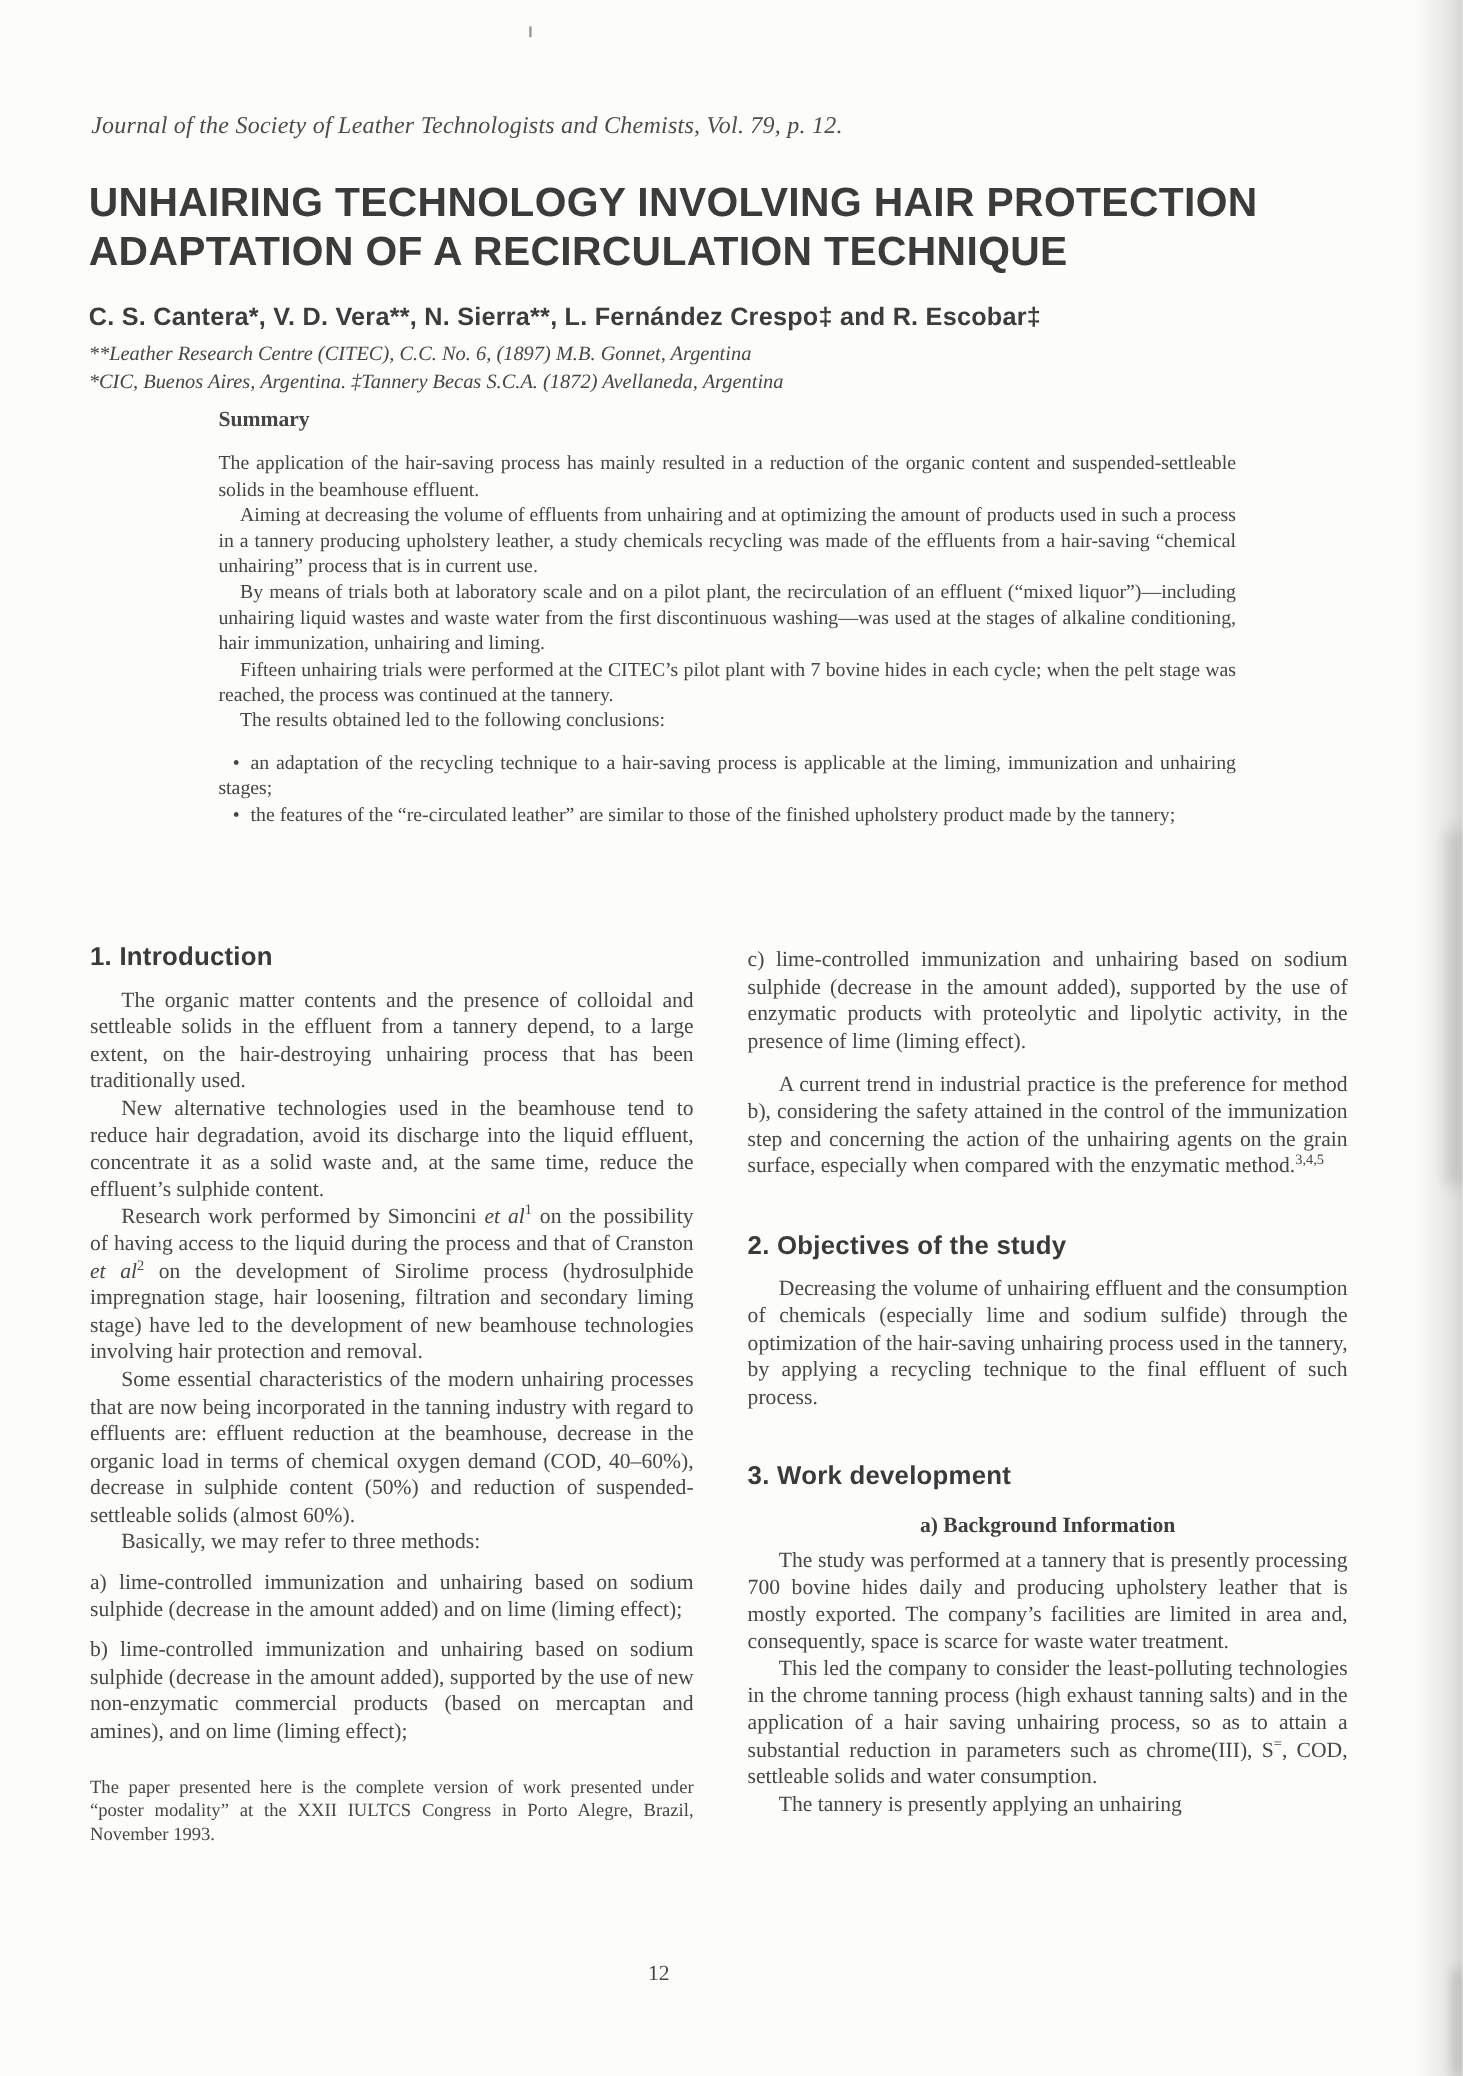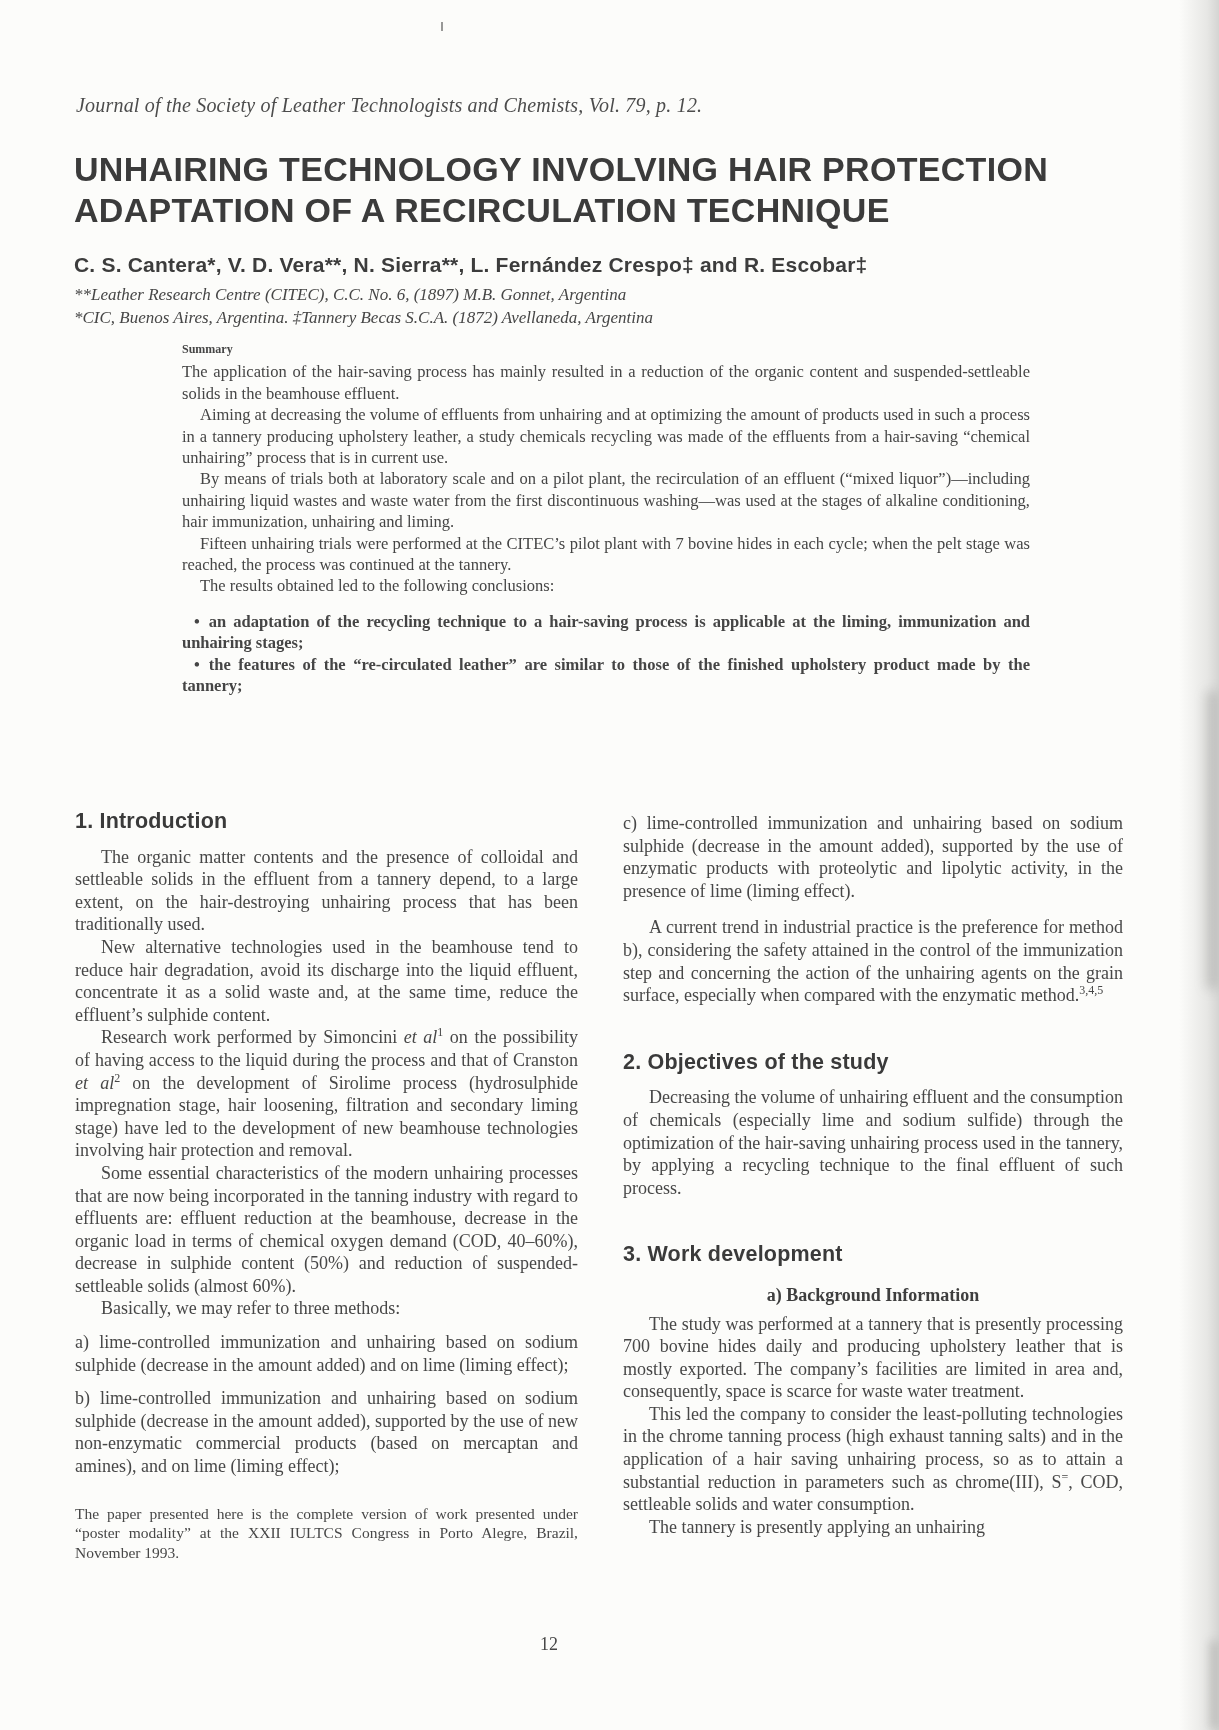--- a/index.html
+++ b/index.html
@@ -41,29 +41,29 @@
   .affils{
     position:absolute;left:74px;top:284px;width:1040px;
     font-style:italic;font-size:17px;line-height:22.5px;color:#464646;
   }
   .affils div{white-space:nowrap;}
 
   .summary{
     position:absolute;left:182px;top:339px;width:848px;
     font-size:16.5px;line-height:21.4px;text-align:justify;color:#454545;
   }
-  .summary .sum-head{font-weight:bold;font-size:12px;margin:0 0 1px 0;}
+  .summary .sum-head{font-weight:bold;font-size:18px;margin:0 0 15px 0;}
   .summary p{margin:0;}
   .summary p.ind{text-indent:18px;}
-  .summary p.bullet{text-indent:12px;font-weight:bold;}
+  .summary p.bullet{text-indent:12px;}
   .summary p.bullet-first{margin-top:14px;}
   .bullet-char{padding-right:9px;}
 
   .columns{
-    position:absolute;left:75px;top:810px;width:1048px;
+    position:absolute;left:75px;top:786px;width:1048px;
     display:flex;gap:45px;
   }
   .col{font-size:18px;line-height:22.6px;text-align:justify;color:#474747;}
   .col-left{width:503px;}
   .col-right{width:500px;}
   .col h2{
     font-family:"Liberation Sans", sans-serif;
     font-size:21.5px;font-weight:bold;color:#3a3a3a;
     margin:0 0 13px 0;letter-spacing:0.2px;text-align:left;
   }

